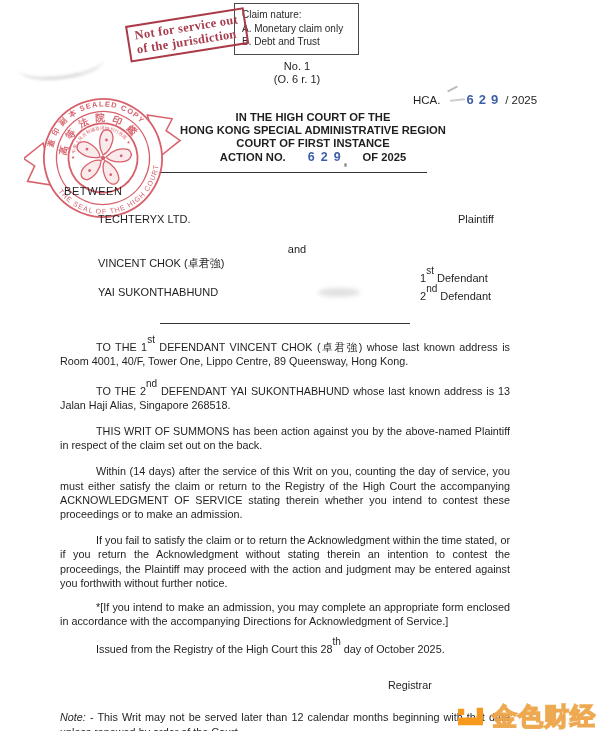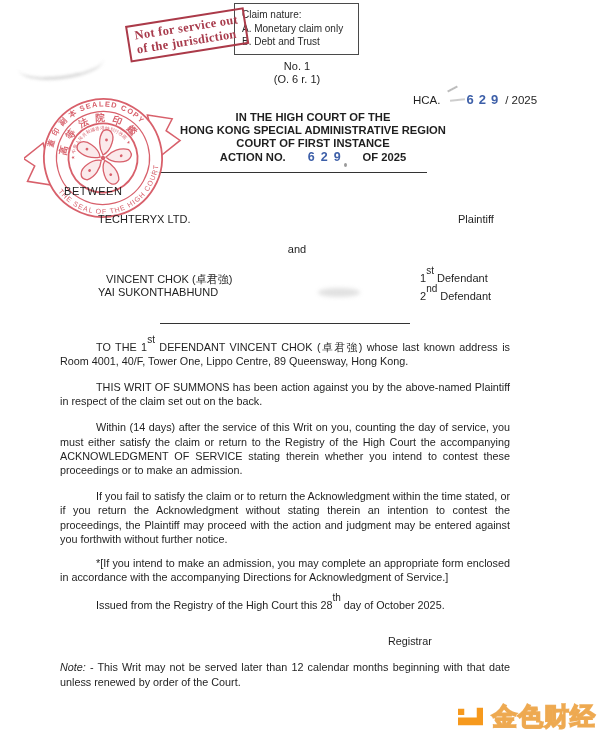--- a/index.html
+++ b/index.html
@@ -38,28 +38,28 @@
   .rule{position:absolute;border-top:1.6px solid #333;}
   .rule1{left:150px;top:172px;width:277px;}
   .rule2{left:160px;top:323px;width:250px;}
   
   .seal{position:absolute;left:24px;top:91px;z-index:1;opacity:.92;}
   .between{position:absolute;left:64px;top:185px;font-size:11px;letter-spacing:.6px;z-index:2;}
   
   .party{position:absolute;font-size:11px;z-index:2;}
   .p-name1{left:98px;top:213px;}  .p-role1{left:458px;top:213px;}
   .p-and{left:0;top:243px;width:594px;text-align:center;}
-  .p-name2{left:98px;top:272px;margin-left:8px;}  .p-role2{left:420px;top:268px;}
+  .p-name2{left:98px;top:256px;}  .p-role2{left:420px;top:268px;}
   .p-name3{left:98px;top:286px;}  .p-role3{left:420px;top:286px;}
   
   .body-text{position:absolute;left:60px;top:336px;width:450px;font-size:10.8px;line-height:14.2px;text-align:justify;}
   .para{margin:0 0 12px 0;text-indent:36px;}
   .para.m10{margin-bottom:10px;}
   sup.ss{font-size:10px;position:relative;top:-3.5px;letter-spacing:0;}
-  .registrar{margin:22px 0 12px 328px;text-indent:0;}
+  .registrar{margin:22px 0 18px 328px;text-indent:0;}
   .note{margin-top:11px;text-indent:0;}
   .italic{font-style:italic;}
   
   .swoosh{position:absolute;left:18px;top:50px;width:86px;height:26px;
     border-bottom:3px solid #b5b5b5;border-radius:50%;transform:rotate(-7deg);
     filter:blur(1.5px);opacity:.55;}
   .hca-mark1{position:absolute;left:447px;top:88px;width:11px;height:2px;background:#9a9a9a;transform:rotate(-28deg);filter:blur(.4px);opacity:.65;}
   .hca-mark2{position:absolute;left:450px;top:99px;width:15px;height:2px;background:#a5a5a5;transform:rotate(-6deg);filter:blur(.4px);opacity:.55;}
   .action-dot{position:absolute;left:344px;top:163px;width:3px;height:4px;background:#6f6f6f;border-radius:50%;opacity:.7;}
   .mid-smudge{position:absolute;left:318px;top:288px;width:42px;height:9px;background:#c9c9c9;border-radius:50%;filter:blur(2px);opacity:.55;}
@@ -159,20 +159,21 @@
   <div class="party p-name1">TECHTERYX LTD.</div>
   <div class="party p-role1">Plaintiff</div>
   <div class="party p-and">and</div>
   <div class="party p-name2">VINCENT CHOK (卓君強)</div>
   <div class="party p-role2"><span>1</span><sup class="ss">st</sup><span> Defendant</span></div>
   <div class="party p-name3">YAI SUKONTHABHUND</div>
   <div class="party p-role3"><span>2</span><sup class="ss">nd</sup><span> Defendant</span></div>
 
   <div class="body-text">
     <p class="para"><span>TO THE 1</span><sup class="ss">st</sup><span> DEFENDANT VINCENT CHOK (卓君強) whose last known address is Room 4001, 40/F, Tower One, Lippo Centre, 89 Queensway, Hong Kong.</span></p>
+    <p class="para"><span>TO THE 2</span><sup class="ss">nd</sup><span> DEFENDANT YAI SUKONTHABHUND whose last known address is 13 Jalan Haji Alias, Singapore 268518.</span></p>
     <p class="para">THIS WRIT OF SUMMONS has been action against you by the above-named Plaintiff in respect of the claim set out on the back.</p>
     <p class="para">Within (14 days) after the service of this Writ on you, counting the day of service, you must either satisfy the claim or return to the Registry of the High Court the accompanying ACKNOWLEDGMENT OF SERVICE stating therein whether you intend to contest these proceedings or to make an admission.</p>
     <p class="para m10">If you fail to satisfy the claim or to return the Acknowledgment within the time stated, or if you return the Acknowledgment without stating therein an intention to contest the proceedings, the Plaintiff may proceed with the action and judgment may be entered against you forthwith without further notice.</p>
     <p class="para m10">*[If you intend to make an admission, you may complete an appropriate form enclosed in accordance with the accompanying Directions for Acknowledgment of Service.]</p>
     <p class="para"><span>Issued from the Registry of the High Court this 28</span><sup class="ss">th</sup><span> day of October 2025.</span></p>
     <div class="registrar">Registrar</div>
     <p class="para note"><span class="italic">Note:</span><span> - This Writ may not be served later than 12 calendar months beginning with that date unless renewed by order of the Court.</span></p>
   </div>
 
   <div class="watermark">

